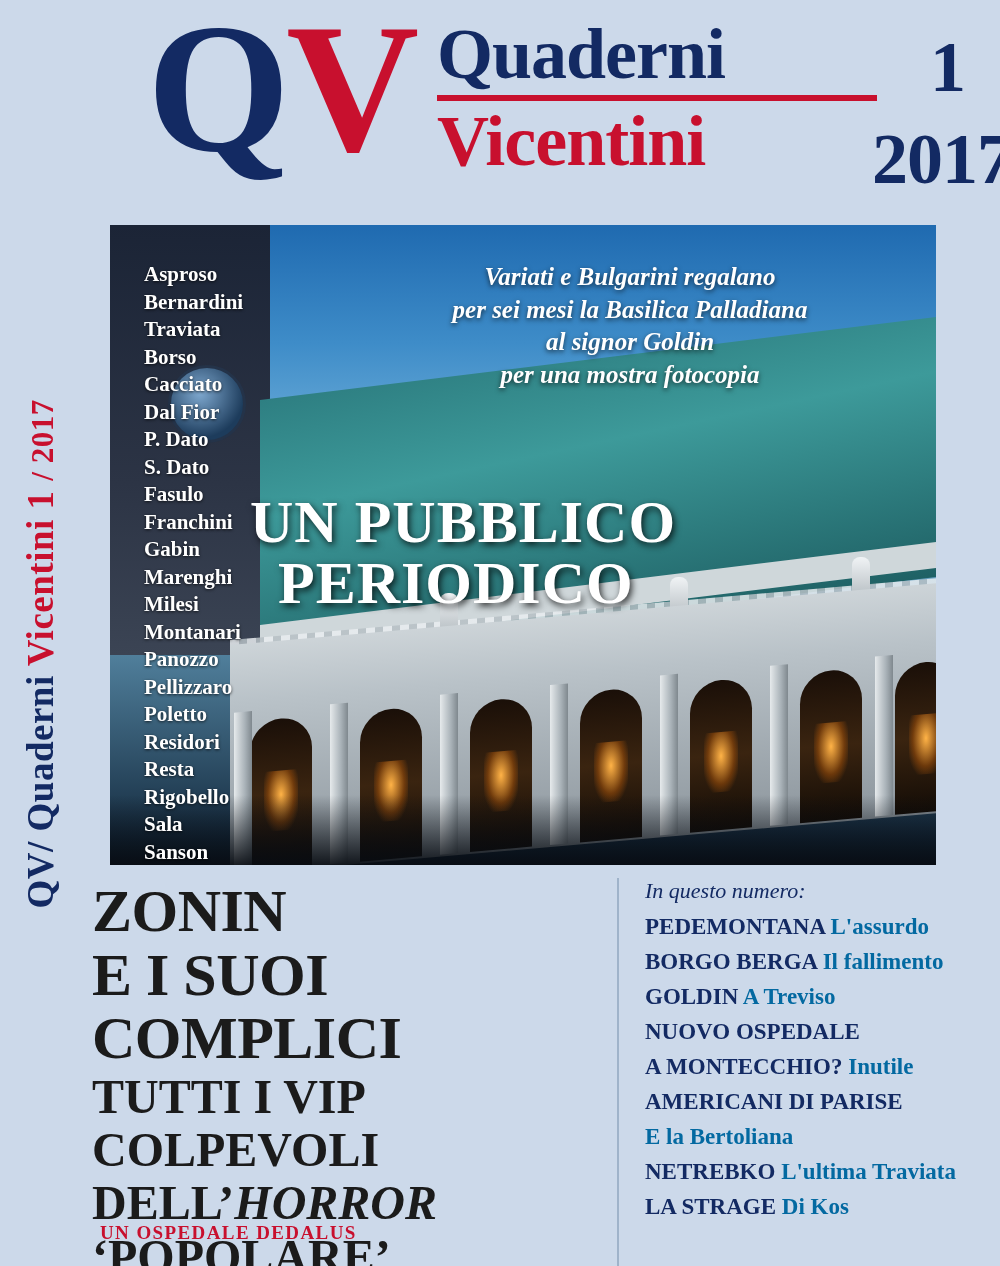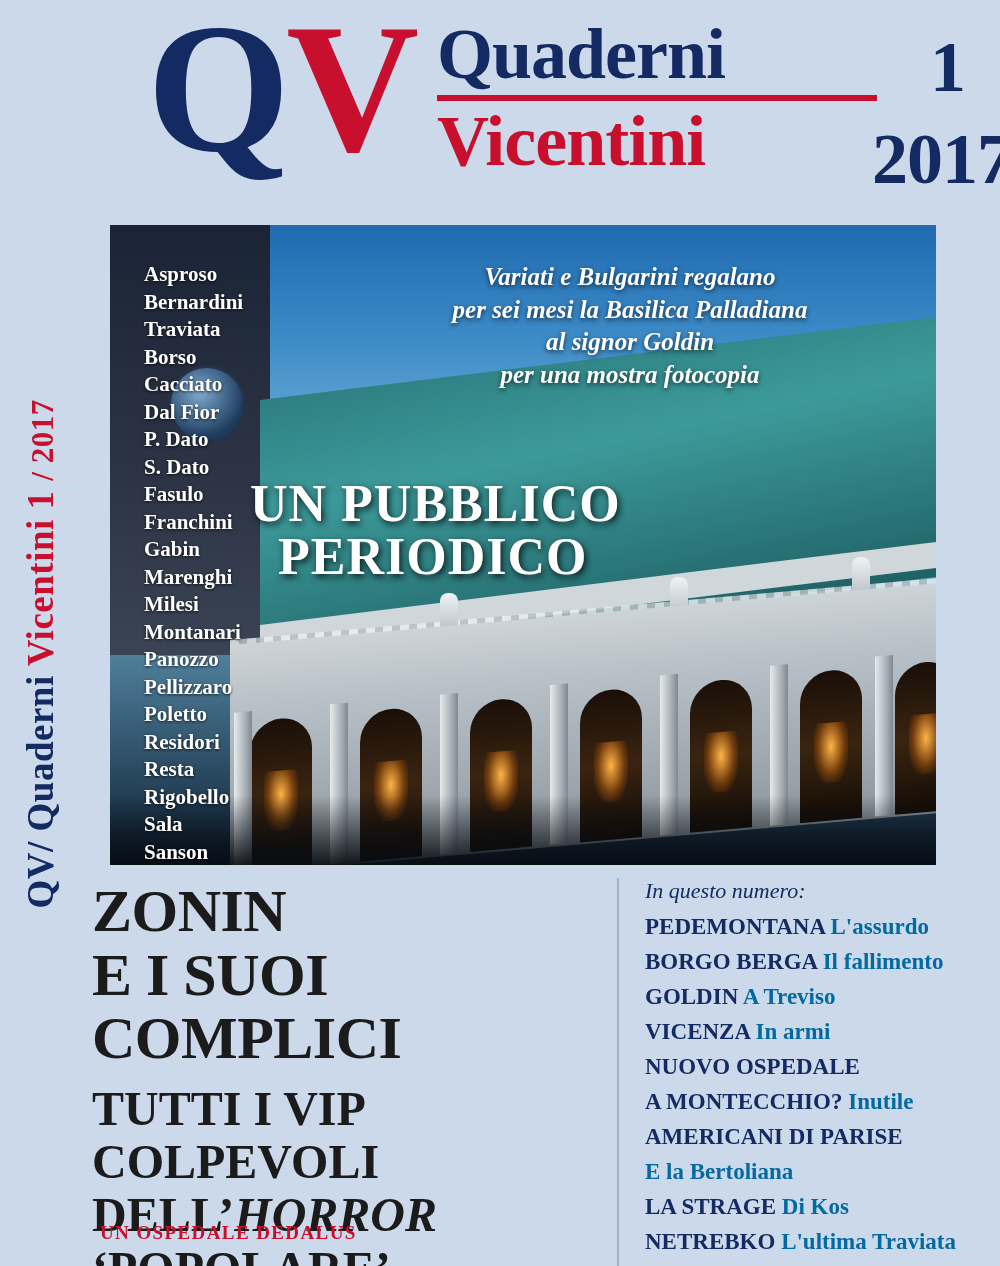--- a/index.html
+++ b/index.html
@@ -231,25 +231,25 @@
     font-style: italic;
     font-weight: bold;
     font-size: 25px;
     line-height: 1.3;
     text-shadow: 0 2px 5px rgba(0,0,0,.65);
     z-index: 5;
   }
   .headline-photo {
     position: absolute;
     left: 140px;
-    top: 252px;
+    top: 267px;
     width: 700px;
     color: #ffffff;
     font-weight: bold;
-    font-size: 52px;
+    font-size: 60px;
     line-height: 1.02;
     letter-spacing: 1px;
     text-shadow: 2px 3px 7px rgba(0,0,0,.8);
     z-index: 5;
   }
   .headline-photo .l2 { margin-left: 28px; }
 
   
   .lower-left {
     position: absolute;
@@ -261,21 +261,21 @@
   .hl1 {
     font-size: 60px;
     font-weight: bold;
     line-height: 1.06;
     letter-spacing: -0.5px;
   }
   .hl2 {
     font-size: 48px;
     font-weight: bold;
     line-height: 1.1;
-    margin-top: 12px;
+    margin-top: 0;
   }
   .hl3 {
     font-size: 48px;
     font-weight: bold;
     line-height: 1.12;
   }
   .hl3 em { font-style: italic; }
   .hl4 {
     font-size: 48px;
     font-weight: bold;
@@ -457,42 +457,38 @@
     </div>
     <div class="index-line">
       <span class="k">BORGO BERGA</span>
       <span class="v">Il fallimento</span>
     </div>
     <div class="index-line">
       <span class="k">GOLDIN</span>
       <span class="v">A Treviso</span>
     </div>
     <div class="index-line">
-      <span class="k">VICENZA</span>
-      <span class="v">In armi</span>
-    </div>
-    <div class="index-line">
       <span class="k">NUOVO OSPEDALE</span>
       <span class="v"></span>
     </div>
     <div class="index-line">
       <span class="k">A MONTECCHIO?</span>
       <span class="v">Inutile</span>
     </div>
     <div class="index-line">
       <span class="k">AMERICANI DI PARISE</span>
       <span class="v"></span>
     </div>
     <div class="index-line">
       <span class="k"></span>
       <span class="v">E la Bertoliana</span>
     </div>
     <div class="index-line">
+      <span class="k">NETREBKO</span>
+      <span class="v">L'ultima Traviata</span>
+    </div>
+    <div class="index-line">
       <span class="k">LA STRAGE</span>
       <span class="v">Di Kos</span>
     </div>
-    <div class="index-line">
-      <span class="k">NETREBKO</span>
-      <span class="v">L'ultima Traviata</span>
-    </div>
   </div>
 
 </div>
 
 </body></html>

